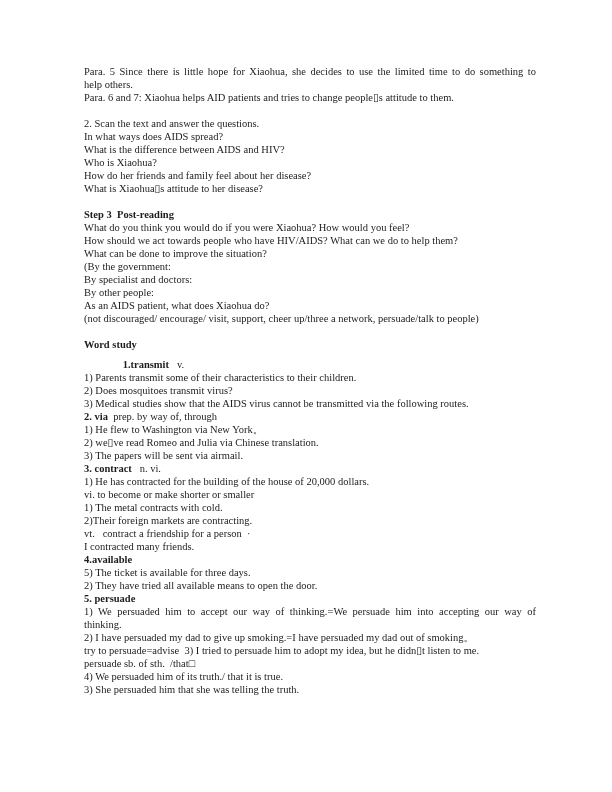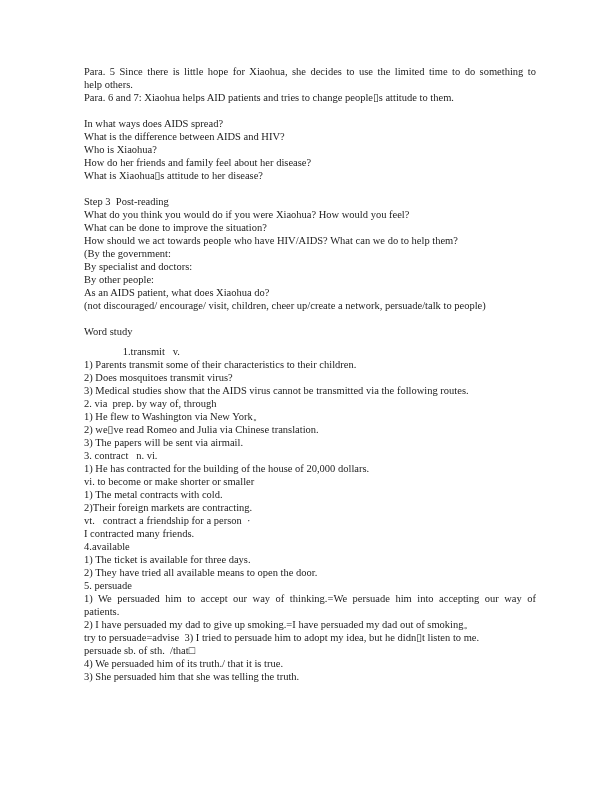--- a/index.html
+++ b/index.html
@@ -30,72 +30,73 @@
   }
   .line.justify {
     text-align: justify;
     text-align-last: justify;
   }
   .line.space-before {
     margin-top: 7px;
     margin-left: 36px;
   }
   .b {
-    font-weight: normal;
+    font-weight: bold;
   }
   .blank {
     
   }
 </style>
 </head>
 <body>
 
 <div class="page">
   <div class="textblock" id="textblock">
       <div class="line justify"><span>Para. 5 Since there is little hope for Xiaohua, she decides to use the limited time to do something to</span></div>
       <div class="line"><span>help others.</span></div>
       <div class="line"><span>Para. 6 and 7: Xiaohua helps AID patients and tries to change people▯s attitude to them.</span></div>
       <div class="line blank">&nbsp;</div>
+      <div class="line"><span>2. Scan the text and answer the questions.</span></div>
       <div class="line"><span>In what ways does AIDS spread?</span></div>
       <div class="line"><span>What is the difference between AIDS and HIV?</span></div>
       <div class="line"><span>Who is Xiaohua?</span></div>
       <div class="line"><span>How do her friends and family feel about her disease?</span></div>
       <div class="line"><span>What is Xiaohua▯s attitude to her disease?</span></div>
       <div class="line blank">&nbsp;</div>
       <div class="line"><span class="b">Step 3  Post-reading</span></div>
       <div class="line"><span>What do you think you would do if you were Xiaohua? How would you feel?</span></div>
+      <div class="line"><span>How should we act towards people who have HIV/AIDS? What can we do to help them?</span></div>
       <div class="line"><span>What can be done to improve the situation?</span></div>
-      <div class="line"><span>How should we act towards people who have HIV/AIDS? What can we do to help them?</span></div>
       <div class="line"><span>(By the government:</span></div>
       <div class="line"><span>By specialist and doctors:</span></div>
       <div class="line"><span>By other people:</span></div>
       <div class="line"><span>As an AIDS patient, what does Xiaohua do?</span></div>
-      <div class="line"><span>(not discouraged/ encourage/ visit, children, cheer up/create a network, persuade/talk to people)</span></div>
+      <div class="line"><span>(not discouraged/ encourage/ visit, support, cheer up/three a network, persuade/talk to people)</span></div>
       <div class="line blank">&nbsp;</div>
       <div class="line"><span class="b">Word study</span></div>
       <div class="line space-before"><span class="b"> 1.transmit</span><span>   v.</span></div>
       <div class="line"><span>1) Parents transmit some of their characteristics to their children.</span></div>
       <div class="line"><span>2) Does mosquitoes transmit virus?</span></div>
       <div class="line"><span>3) Medical studies show that the AIDS virus cannot be transmitted via the following routes.</span></div>
       <div class="line"><span class="b">2. via</span><span>  prep. by way of, through</span></div>
       <div class="line"><span>1) He flew to Washington via New York。</span></div>
       <div class="line"><span>2) we▯ve read Romeo and Julia via Chinese translation.</span></div>
       <div class="line"><span>3) The papers will be sent via airmail.</span></div>
       <div class="line"><span class="b">3. contract</span><span>   n. vi.</span></div>
       <div class="line"><span>1) He has contracted for the building of the house of 20,000 dollars.</span></div>
       <div class="line"><span>vi. to become or make shorter or smaller</span></div>
       <div class="line"><span>1) The metal contracts with cold.</span></div>
       <div class="line"><span>2)Their foreign markets are contracting.</span></div>
       <div class="line"><span>vt.   contract a friendship for a person  ·</span></div>
       <div class="line"><span>I contracted many friends.</span></div>
       <div class="line"><span class="b">4.available</span></div>
-      <div class="line"><span>1) The ticket is available for three days.</span></div>
+      <div class="line"><span>5) The ticket is available for three days.</span></div>
       <div class="line"><span>2) They have tried all available means to open the door.</span></div>
       <div class="line"><span class="b">5. persuade</span></div>
       <div class="line justify"><span>1) We persuaded him to accept our way of thinking.=We persuade him into accepting our way of</span></div>
-      <div class="line"><span>patients.</span></div>
+      <div class="line"><span>thinking.</span></div>
       <div class="line"><span>2) I have persuaded my dad to give up smoking.=I have persuaded my dad out of smoking。</span></div>
       <div class="line"><span>try to persuade=advise  3) I tried to persuade him to adopt my idea, but he didn▯t listen to me.</span></div>
       <div class="line"><span>persuade sb. of sth.  /that□</span></div>
       <div class="line"><span>4) We persuaded him of its truth./ that it is true.</span></div>
       <div class="line"><span>3) She persuaded him that she was telling the truth.</span></div>
     </div>
 </div>
 
 </body></html>

